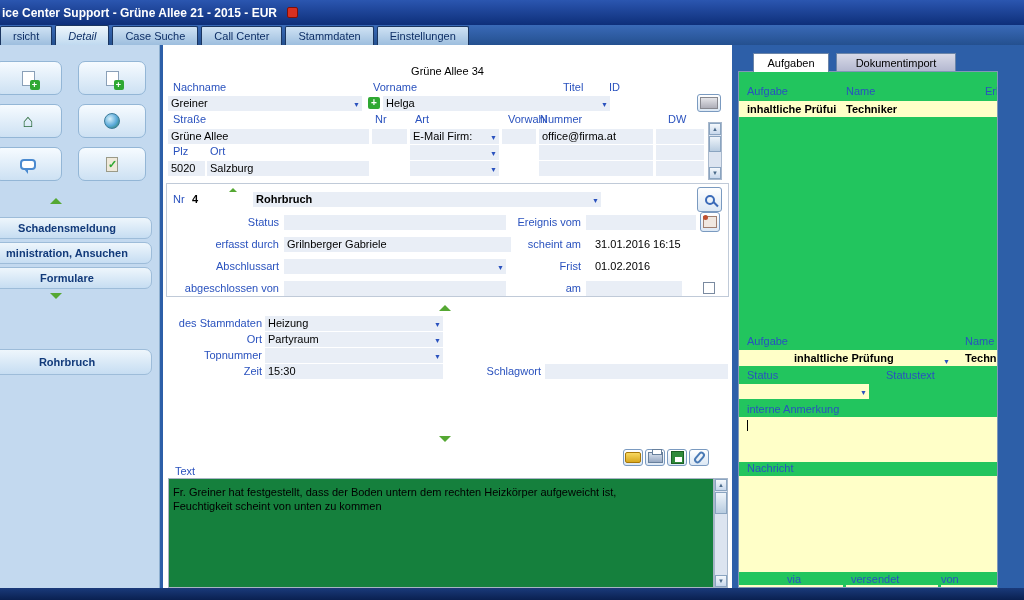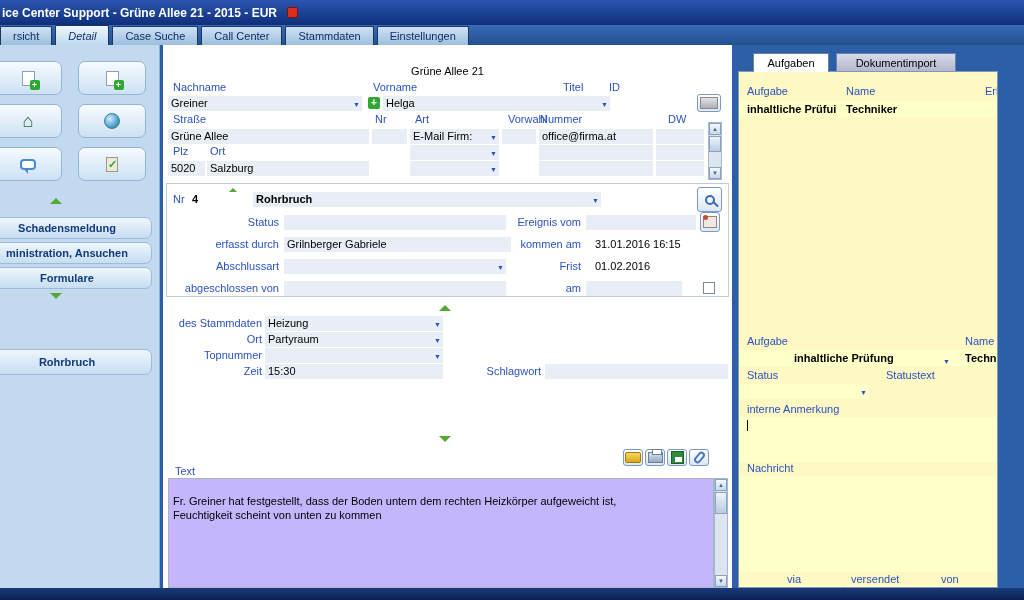--- a/index.html
+++ b/index.html
@@ -35,22 +35,22 @@
   .val { position:absolute; white-space:nowrap; }
   .b { font-weight:bold; }
   .dd::after { content:"▼"; position:absolute; right:2px; top:50%; transform:translateY(-50%); font-size:7px; color:#2a52be; }
   .ddmark { position:absolute; font-size:7px; color:#2a52be; }
   .cb { position:absolute; width:12px; height:12px; background:#fff; border:1px solid #7a8aa0; }
   .cursorbar { position:absolute; width:1px; height:11px; background:#000; }
 
   
   .main { left:163px; top:45px; width:569px; height:543px; background:#fff; }
   .case-box { position:absolute; left:3px; top:138px; width:563px; height:114px; border:1px solid #c0cad8; }
-  .textarea { position:absolute; border:1px solid #a8b4c4; background:#c4b5fd; padding:15px 4px; white-space:pre-wrap; line-height:14px; overflow:hidden; }
-  .rpanel { left:738px; top:71px; width:260px; height:517px; background:#fef9c3; border:1px solid #8098b8; overflow:hidden; }
+  .textarea { position:absolute; border:1px solid #a8b4c4; background:#15803d; padding:6px 4px; white-space:pre-wrap; line-height:14px; overflow:hidden; }
+  .rpanel { left:738px; top:71px; width:260px; height:517px; background:#22c55e; border:1px solid #8098b8; overflow:hidden; }
   .rtab { position:absolute; height:19px; border:1px solid #6a84a8; display:flex; align-items:center; justify-content:center; white-space:nowrap; }
   .rtab.active { background:#fff; border-bottom:none; z-index:5; }
   .rtab.inactive { background:linear-gradient(#d8dae8,#b4b8d0); }
   .yellow { background:#ffffc8; }
   .yrow { position:absolute; background:#ffffc8; }
 
   
   .sb { position:absolute; width:14px; background:#dce4f0; border:1px solid #a8b8cc; }
   .sbtn { position:absolute; left:0; width:12px; height:12px; background:linear-gradient(#f4f8fc,#c8d8ec); border:1px solid #8aa4c0;
           color:#4a6a8a; font-size:6px; display:flex; align-items:center; justify-content:center; }
@@ -148,21 +148,21 @@
         <span>Formulare</span>
       </div>
     <div class="chev-down" style="left:50px; top:248px;"></div>
 
     <div class="nav-btn" style="top:304px; height:26px;">
         <span>Rohrbruch</span>
       </div>
   </div>
 
   <div class="abs main">
-    <div class="val" style="left:0; top:20px; width:569px; text-align:center;">Grüne Allee 21</div>
+    <div class="val" style="left:0; top:20px; width:569px; text-align:center;">Grüne Allee 34</div>
 
     <div class="lbl" style="left:10px; top:36px;">Nachname</div>
     <div class="lbl" style="left:210px; top:36px;">Vorname</div>
     <div class="lbl" style="left:400px; top:36px;">Titel</div>
     <div class="lbl" style="left:446px; top:36px;">ID</div>
 
     <div class="fld dd" style="left:5px; top:51px; width:194px;"><span>Greiner</span></div>
     <span class="icon-plus" style="left:205px; top:52px;"></span>
     <div class="fld" style="left:220px; top:51px; width:197px;"><span>Helga</span></div>
     <div class="fld dd" style="left:397px; top:51px; width:50px;"></div>
@@ -214,21 +214,21 @@
       <div class="rlbl" style="left:6px; top:32px; width:106px;">Status</div>
       <div class="fld" style="left:117px; top:31px; width:222px;"></div>
       <div class="rlbl" style="left:334px; top:32px; width:80px;">Ereignis vom</div>
       <div class="fld" style="left:419px; top:31px; width:110px;"></div>
       <div class="btn-sq" style="left:533px; top:28px; width:20px; height:20px;">
           <span class="icon-card" style="position:static;"></span>
         </div>
 
       <div class="rlbl" style="left:6px; top:54px; width:106px;">erfasst durch</div>
       <div class="fld" style="left:117px; top:53px; width:227px;"><span>Grilnberger Gabriele</span></div>
-      <div class="rlbl" style="left:334px; top:54px; width:80px;">kommen am</div>
+      <div class="rlbl" style="left:334px; top:54px; width:80px;">scheint am</div>
       <div class="val" style="left:428px; top:54px;">31.01.2016 16:15</div>
 
       <div class="rlbl" style="left:6px; top:76px; width:106px;">Abschlussart</div>
       <div class="fld dd" style="left:117px; top:75px; width:222px;"></div>
       <div class="rlbl" style="left:334px; top:76px; width:80px;">Frist</div>
       <div class="val" style="left:428px; top:76px;">01.02.2016</div>
 
       <div class="rlbl" style="left:6px; top:98px; width:106px;">abgeschlossen von</div>
       <div class="fld" style="left:117px; top:97px; width:222px;"></div>
       <div class="rlbl" style="left:334px; top:98px; width:80px;">am</div>

